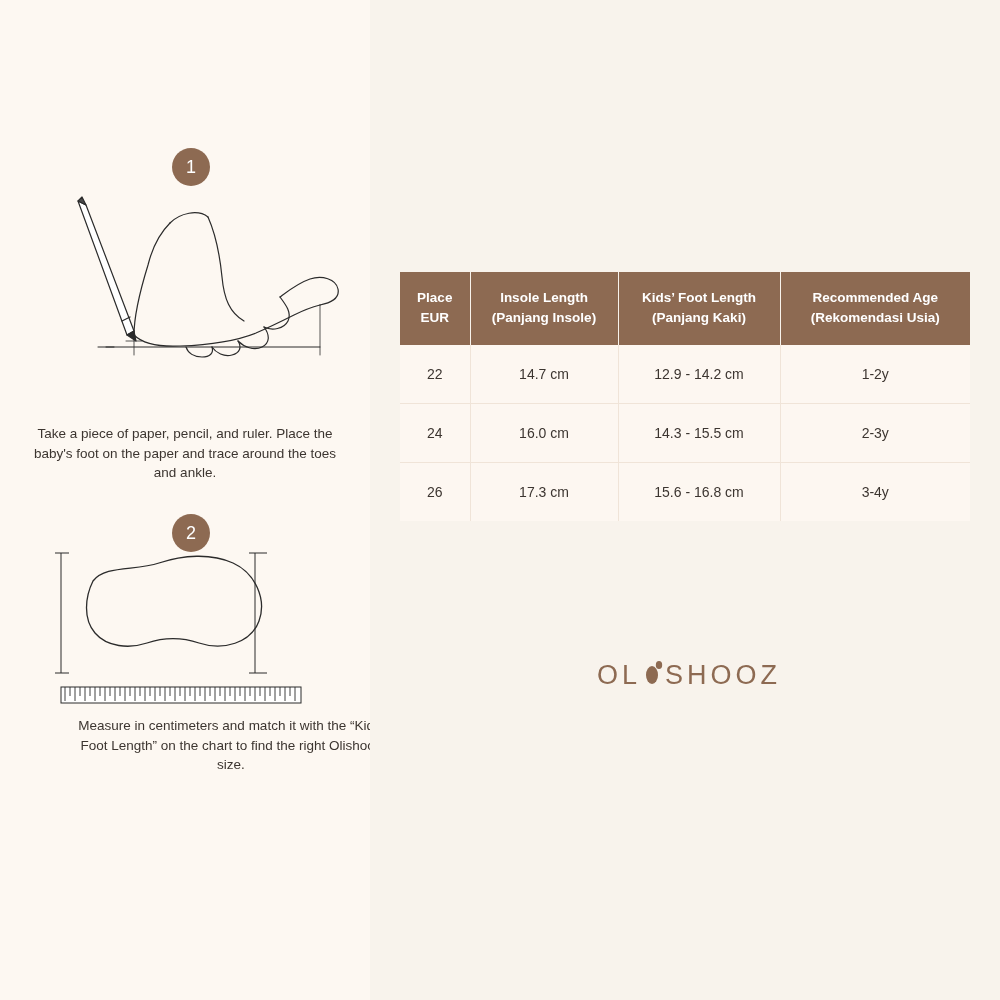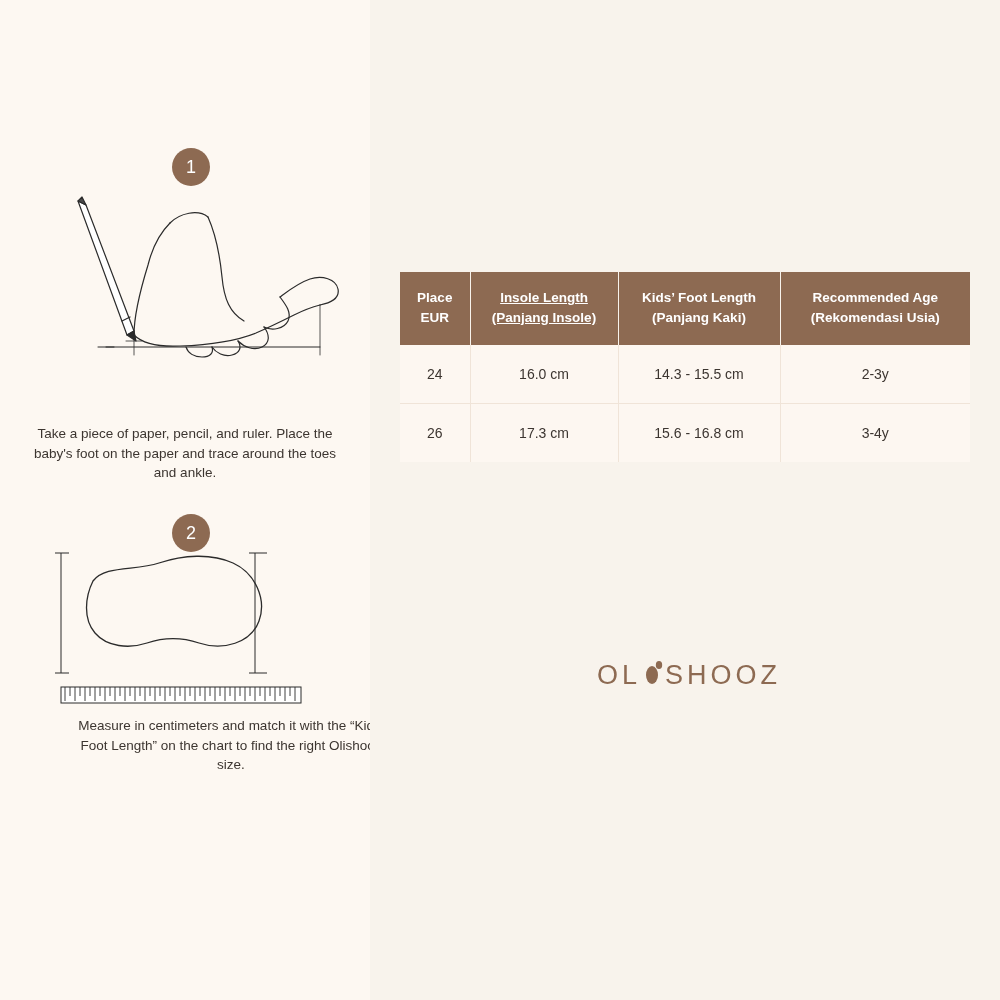--- a/index.html
+++ b/index.html
@@ -83,21 +83,21 @@
     color: #3c3530;
     font-size: 14px;
     text-align: center;
     padding: 21px 6px;
     border-bottom: 1px solid #f0e4d8;
     border-right: 1px solid #f0e4d8;
   }
   table.size-table tbody tr:last-child td { border-bottom: none; }
   table.size-table tbody td:last-child { border-right: none; }
   .col-size { width: 70px; }
-  .col-insole { width: 148px; text-decoration: underline; }
+  .col-insole { width: 148px; }
   .col-foot { width: 162px; text-align: center; }
   .col-age { width: 190px; }
 
   
   .brand {
     position: absolute;
     left: 4px; top: 660px;
     width: 630px;
     text-align: center;
     color: #8d6a52;
@@ -256,20 +256,26 @@
               <span>(Panjang Kaki)</span>
             </th>
             <th class="col-age">
               <span>Recommended Age</span><br>
               <span>(Rekomendasi Usia)</span>
             </th>
           </tr>
         </thead>
         <tbody>
           <tr>
+            <td>22</td>
+            <td>14.7 cm</td>
+            <td>12.9 - 14.2 cm</td>
+            <td>1-2y</td>
+          </tr>
+          <tr>
             <td>24</td>
             <td>16.0 cm</td>
             <td>14.3 - 15.5 cm</td>
             <td>2-3y</td>
           </tr>
           <tr>
             <td>26</td>
             <td>17.3 cm</td>
             <td>15.6 - 16.8 cm</td>
             <td>3-4y</td>

